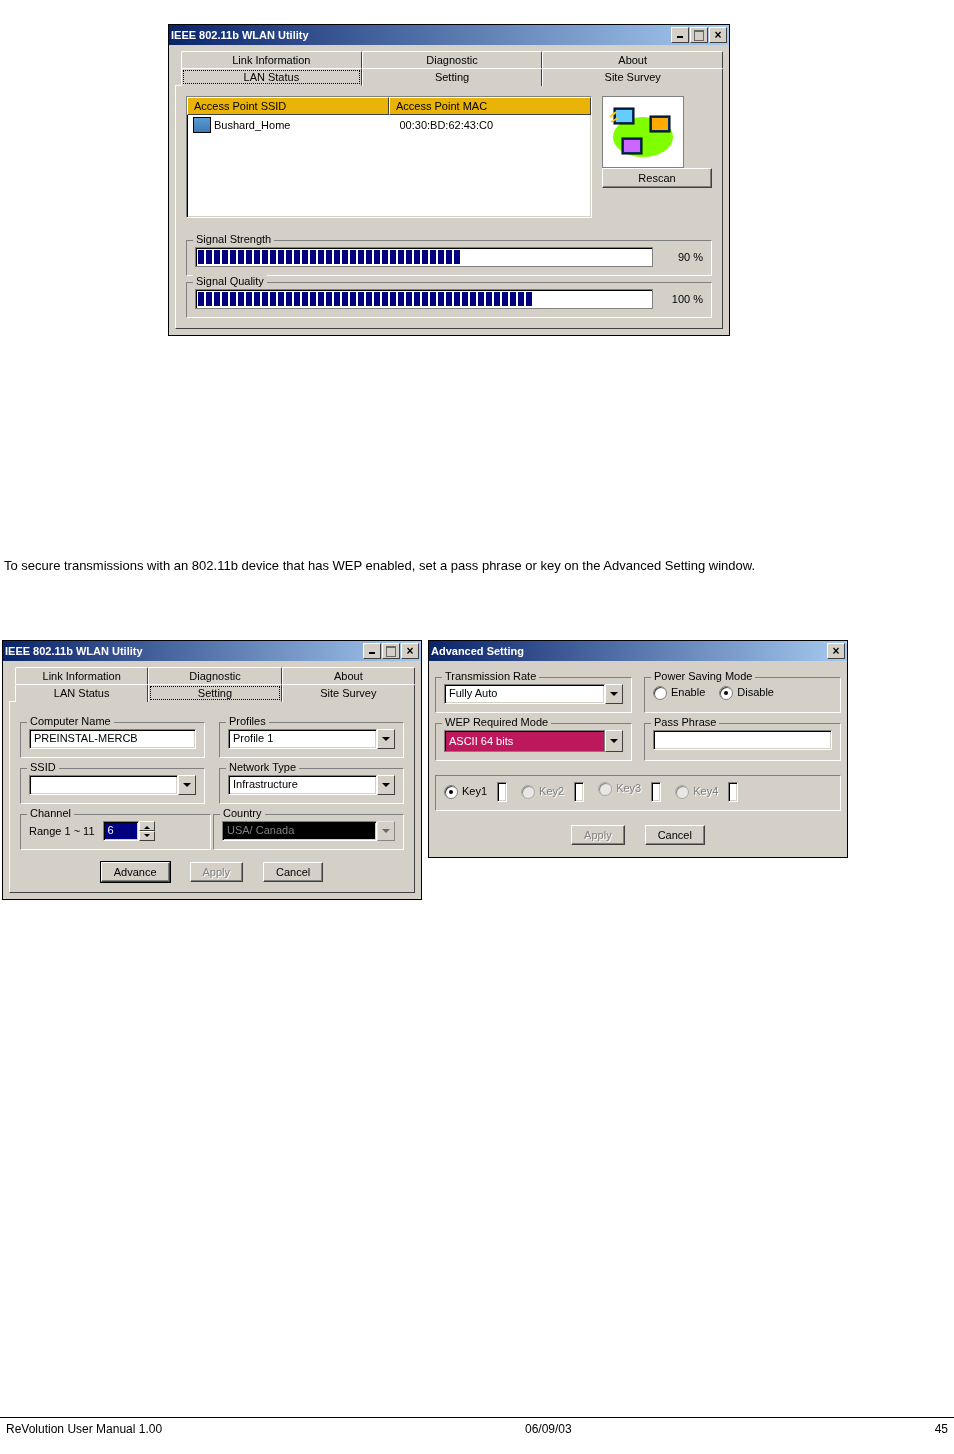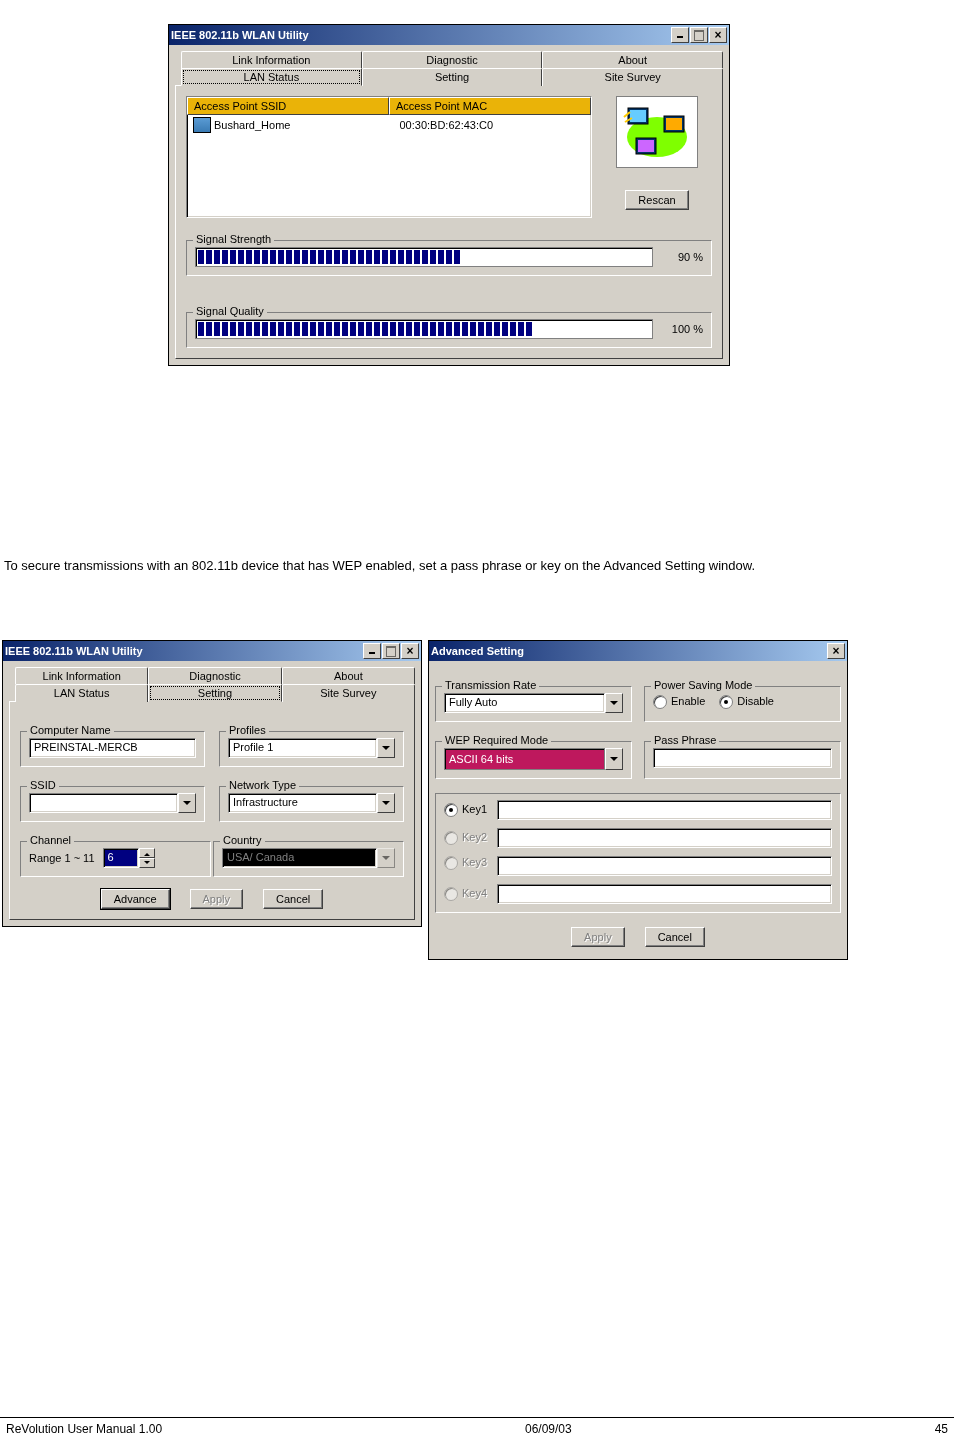--- a/index.html
+++ b/index.html
@@ -12,21 +12,21 @@
 .tb-btn.max::before{content:"";display:block;width:8px;height:8px;border:1px solid #000;border-top-width:2px}
 .tb-btn.x::before{content:"×";font-size:12px;line-height:10px}
 .tb-btn.disabled{color:#808080}
 .tb-btn.disabled::before{opacity:.5}
 .win-body{padding:6px}
 .tabs-row{display:flex;margin-left:6px}
 .tab{background:#d4d0c8;border:1px solid #fff;border-bottom:none;border-right-color:#404040;padding:2px 14px;font-size:11px;margin-right:0px;position:relative}
 .tab.back{border-top-left-radius:2px;border-top-right-radius:2px}
 .tab.active{border-bottom:1px solid #d4d0c8;z-index:2;outline:1px dotted #000;outline-offset:-3px}
 .tab-panel{border:1px solid #fff;border-right-color:#404040;border-bottom-color:#404040;padding:10px;margin-top:-1px}
-.groupbox{border:1px solid #808080;border-right-color:#fff;border-bottom-color:#fff;padding:6px 8px 8px;position:relative;margin-top:19px}
+.groupbox{border:1px solid #808080;border-right-color:#fff;border-bottom-color:#fff;padding:6px 8px 8px;position:relative;margin-top:10px}
 .grouplabel{position:absolute;top:-8px;left:6px;background:#d4d0c8;padding:0 3px;font-size:11px}
 .listbox{background:#fff;border:1px solid #808080;border-right-color:#fff;border-bottom-color:#fff;box-shadow:inset 1px 1px 0 #000,inset -1px -1px 0 #d4d0c8;height:120px;overflow:hidden}
 .list-header{display:flex;background:#eab308}
 .list-header .col{border:1px solid #fff;border-right-color:#404040;border-bottom-color:#404040;padding:2px 6px;font-size:11px}
 .list-row{display:flex;padding:2px 6px;font-size:11px;align-items:center}
 .list-row .ic{width:16px;height:14px;margin-right:3px;background:linear-gradient(#5a9bd4,#3a7bb4);border:1px solid #000;display:inline-block}
 .btn{background:#d4d0c8;border:1px solid #fff;border-right-color:#404040;border-bottom-color:#404040;padding:3px 12px;font-size:11px;box-shadow:inset -1px -1px 0 #808080}
 .btn.disabled{color:#808080;text-shadow:1px 1px 0 #fff}
 .segbar{background:#fff;border:1px solid #808080;box-shadow:inset 1px 1px 0 #000;height:14px;padding:2px;display:flex;gap:2px;align-items:center;flex:1}
 .seg{width:6px;height:100%;background:#000080}
@@ -85,21 +85,21 @@
           <div class="list-header">
             <div class="col" style="flex:1">Access Point SSID</div>
             <div class="col" style="flex:1">Access Point MAC</div>
           </div>
           <div class="list-row">
             <span class="ic"></span>
             <span style="flex:1">Bushard_Home</span>
             <span style="flex:1">00:30:BD:62:43:C0</span>
           </div>
         </div>
-        <div style="width:110px;display:flex;flex-direction:column;align-items:center;gap:22px">
+        <div style="width:110px;display:flex;flex-direction:column;">
           <div class="net-img">
             <svg class="net-svg" viewBox="0 0 70 60">
               <ellipse cx="35" cy="35" rx="30" ry="20" fill="#7fff00"></ellipse>
               <rect x="6" y="6" width="20" height="16" fill="#003366" stroke="#000"></rect>
               <rect x="8" y="8" width="16" height="12" fill="#66ccff"></rect>
               <rect x="42" y="14" width="20" height="16" fill="#003366" stroke="#000"></rect>
               <rect x="44" y="16" width="16" height="12" fill="#ffaa00"></rect>
               <rect x="14" y="36" width="20" height="16" fill="#003366" stroke="#000"></rect>
               <rect x="16" y="38" width="16" height="12" fill="#cc66ff"></rect>
               <path d="M2 15 L8 10 M3 20 L10 16" stroke="#ffcc00" stroke-width="2"></path>
@@ -142,21 +142,21 @@
                 <div class="seg"></div>
                 <div class="seg"></div>
                 <div class="seg"></div>
                 <div class="seg"></div>
                 <div class="seg"></div>
                 <div class="seg"></div>
               </div>
           <span class="pct">90 %</span>
         </div>
       </div>
-      <div class="groupbox" style="margin-top:36px">
+      <div class="groupbox" style="margin-top:6px">
         <span class="grouplabel">Signal Quality</span>
         <div style="display:flex;align-items:center">
           <div class="segbar" id="sqbar">
                 <div class="seg"></div>
                 <div class="seg"></div>
                 <div class="seg"></div>
                 <div class="seg"></div>
                 <div class="seg"></div>
                 <div class="seg"></div>
                 <div class="seg"></div>
@@ -317,21 +317,21 @@
           <div class="sel-hl" style="border:1px solid #808080;box-shadow:inset 1px 1px 0 #000">ASCII 64 bits</div>
           <div class="combo-btn"></div>
         </div>
       </div>
       <div class="groupbox" style="flex:1">
         <span class="grouplabel">Pass Phrase</span>
         <div class="textbox"></div>
       </div>
     </div>
     <div class="groupbox" style="margin-top:14px">
-      <div style="display:flex;flex-direction:column;gap:8px">
+      <div style="display:flex;flex-direction:row;gap:14px">
         <div style="display:flex;align-items:center;gap:10px">
           <span><span class="radio sel"></span><span>Key1</span></span>
           <div class="textbox" style="flex:1"></div>
         </div>
         <div style="display:flex;align-items:center;gap:10px">
           <span><span class="radio dis"></span><span class="lbldis">Key2</span></span>
           <div class="textbox" style="flex:1"></div>
         </div>
         <div style="display:flex;gap:10px">
           <span><span class="radio dis"></span><span class="lbldis">Key3</span></span>

